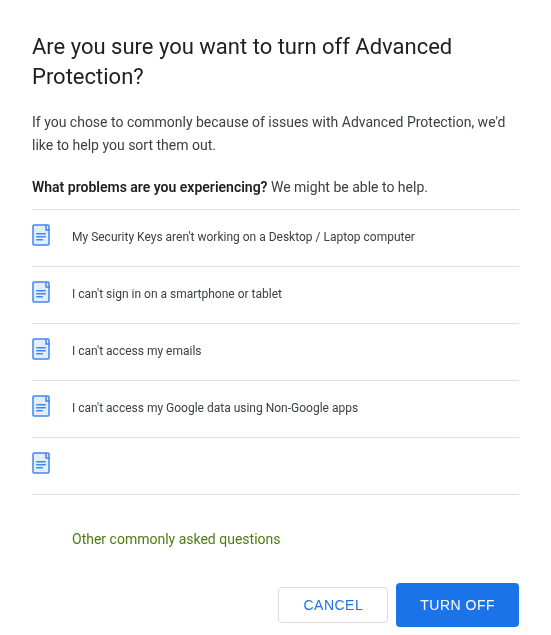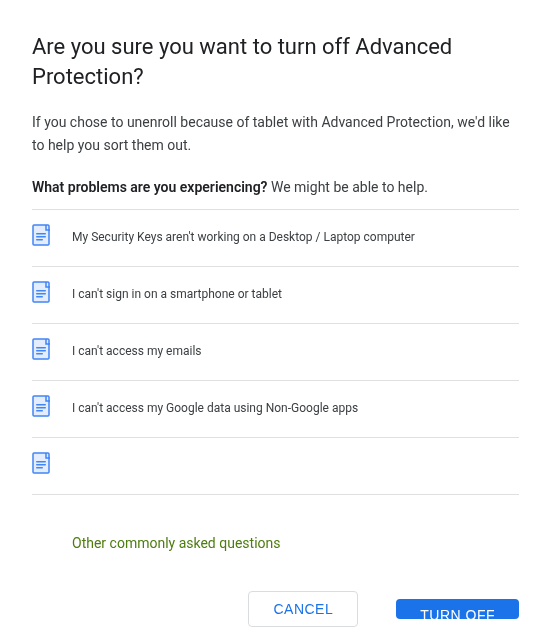--- a/index.html
+++ b/index.html
@@ -96,20 +96,21 @@
     }
 
     .spacer {
       flex: 1;
     }
 
     .button-row {
       display: flex;
       justify-content: flex-end;
       align-items: center;
+      gap: 8px;
       padding-top: 16px;
     }
 
     .btn-cancel {
       background: #fff;
       border: 1px solid #dadce0;
       color: #1a73e8;
       font-size: 14px;
       font-weight: 500;
       padding: 8px 24px;
@@ -124,32 +125,31 @@
       background: #1a73e8;
       border: none;
       color: #fff;
       font-size: 14px;
       font-weight: 500;
       padding: 8px 24px;
       border-radius: 4px;
       cursor: pointer;
       letter-spacing: 0.5px;
       min-width: 88px;
-      height: 20px;
-      margin-left: 38px;
+      height: 44px;
     }
   </style>
 </head>
 <body>
 
 <div class="dialog">
 
   <h2 class="dialog-title">Are you sure you want to turn off Advanced Protection?</h2>
 
-  <p class="dialog-subtitle">If you chose to unenroll because of tablet with Advanced Protection, we'd like to help you sort them out.</p>
+  <p class="dialog-subtitle">If you chose to commonly because of issues with Advanced Protection, we'd like to help you sort them out.</p>
 
   <p class="problems-label">
     <strong>What problems are you experiencing?</strong><span> We might be able to help.</span>
   </p>
 
   <div class="list-items">
 
     <div class="list-item">
       <div class="doc-icon">
         <svg viewBox="0 0 24 28" fill="none" xmlns="http://www.w3.org/2000/svg">

